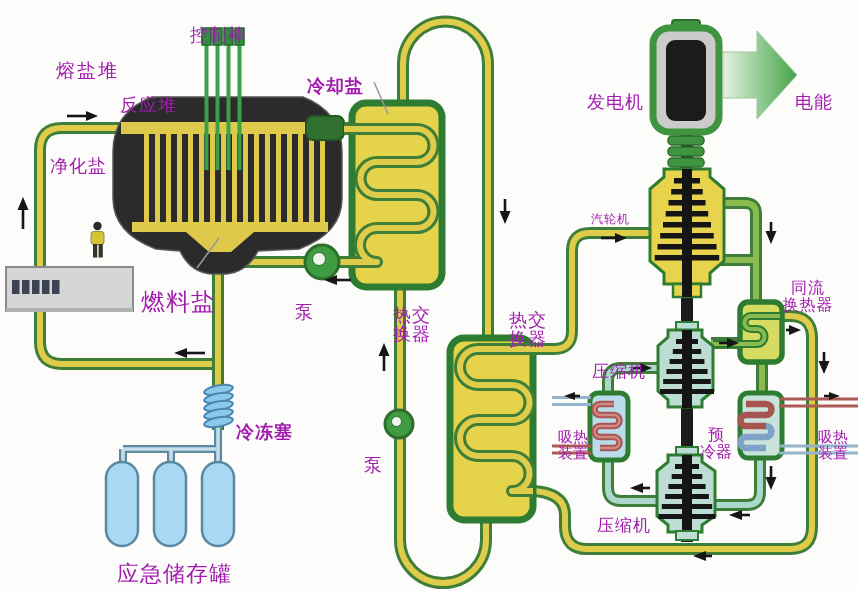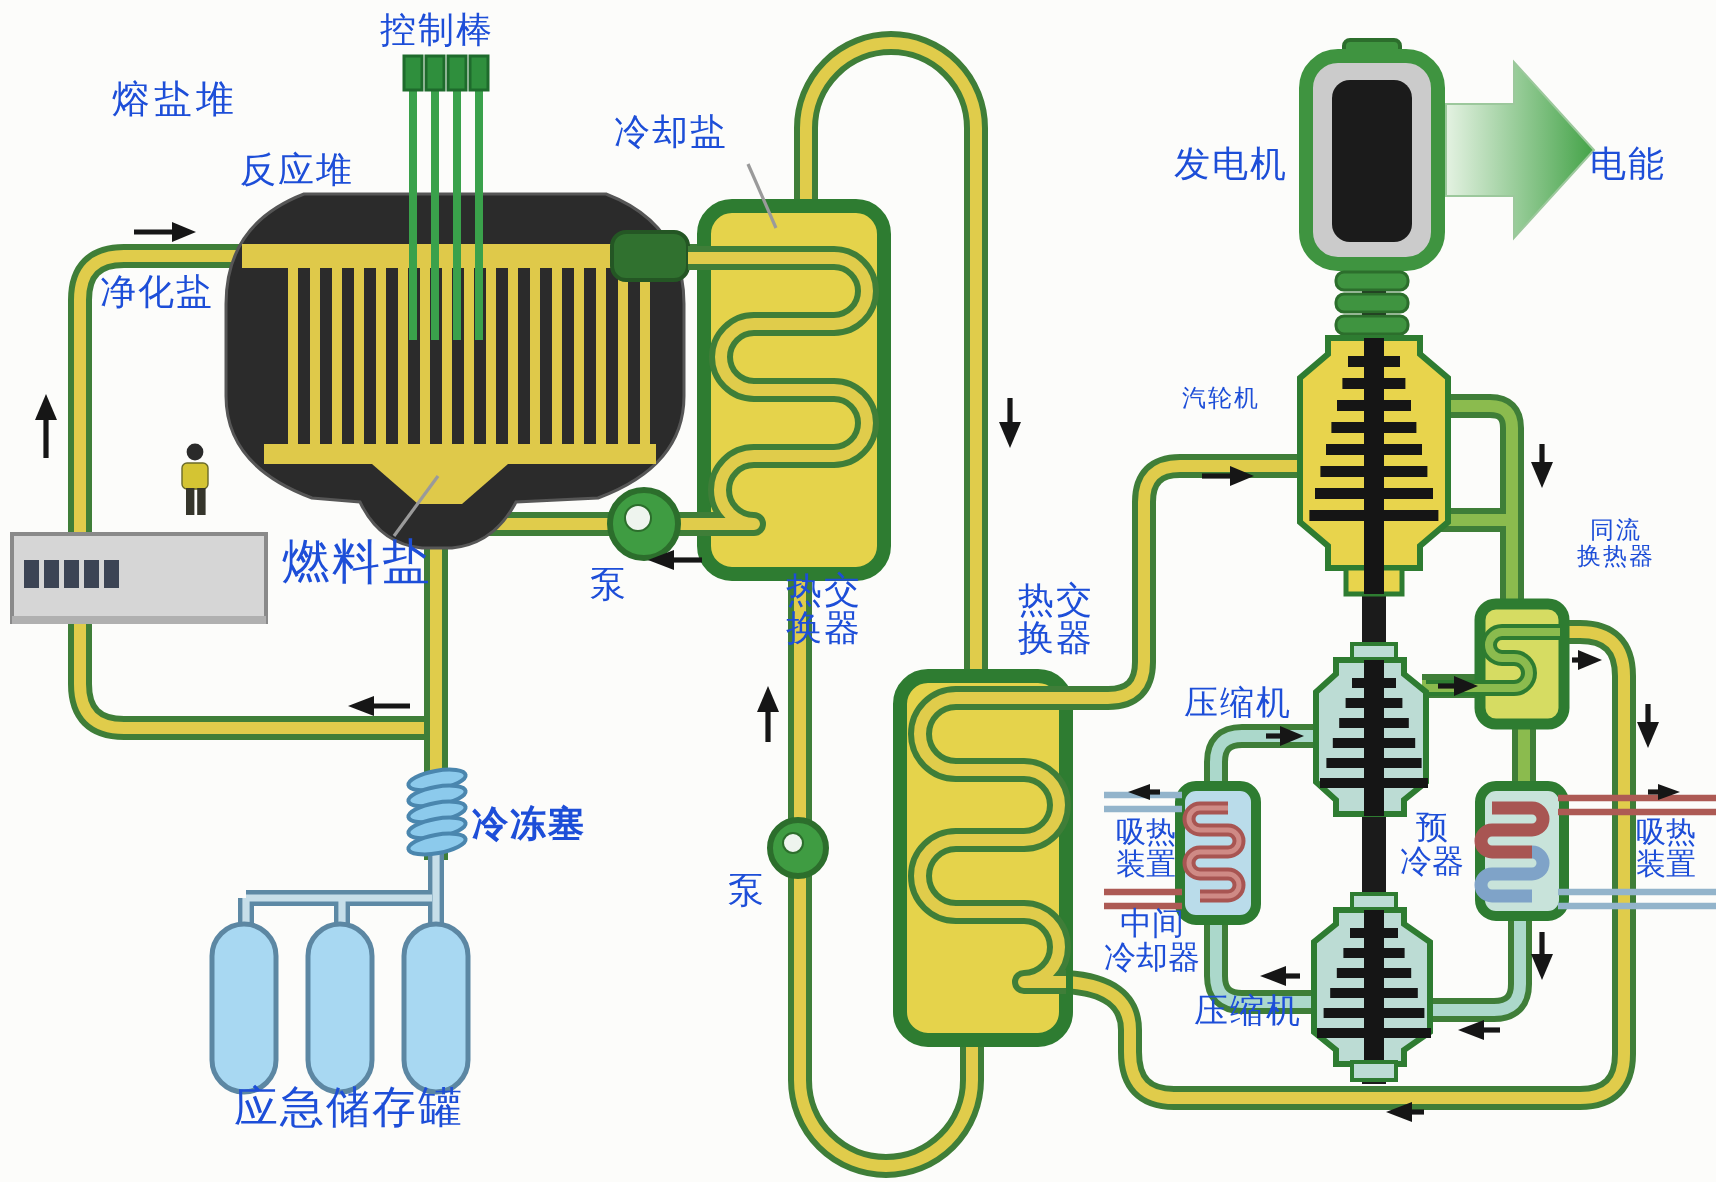--- a/index.html
+++ b/index.html
@@ -1,19 +1,19 @@
 <!DOCTYPE html>
 <html><head>
 <meta charset="utf-8">
 <style>
   html,body{margin:0;padding:0;}
   #stage{position:relative;width:858px;height:591px;background:#fcfcfa;overflow:hidden;
          font-family:"Liberation Serif","DejaVu Serif",serif;}
   #stage svg{position:absolute;left:0;top:0;}
-  .lbl{position:absolute;color:#1d4ed8;white-space:nowrap;line-height:1.08;letter-spacing:1px;}
+  .lbl{position:absolute;color:#a21caf;white-space:nowrap;line-height:1.08;letter-spacing:1px;margin-top:20px;}
   .po{fill:none;stroke:#3f7e38;stroke-width:12;stroke-linejoin:round;}
   .pcy{fill:none;stroke:#e0cc4b;stroke-width:6;stroke-linejoin:round;}
   .pcg{fill:none;stroke:#8bbb4e;stroke-width:6;stroke-linejoin:round;}
   .pct{fill:none;stroke:#abd8cb;stroke-width:6;stroke-linejoin:round;}
   .al{stroke:#161616;stroke-width:2.6;fill:none;}
   .ah{fill:#161616;stroke:none;}
   .ptr{stroke:#9a9a9a;stroke-width:1.6;fill:none;}
 </style>
 </head>
 <body>
@@ -268,51 +268,47 @@
     <path class="al" d="M771,466 V478"></path>
         <polygon class="ah" points="771,490 765.5,477 776.5,477"></polygon>
     <path class="al" d="M712,556 H706"></path>
         <polygon class="ah" points="693,556 706,551 706,561"></polygon>
   </g>
 </svg>
 
 <div class="lbl" style="left:56px;top:41px;font-size:19px;letter-spacing:2px;">熔盐堆</div>
 <div class="lbl" style="left:190px;top:6px;font-size:18px;">控制棒</div>
 <div class="lbl" style="left:120px;top:76px;font-size:18px;">反应堆</div>
-<div class="lbl" style="left:307px;top:57px;font-size:18px;">冷却盐</div>
+<div class="lbl" style="left:307px;top:57px;font-size:18px;font-weight:bold;">冷却盐</div>
 <div class="lbl" style="left:50px;top:137px;font-size:18px;">净化盐</div>
 <div class="lbl" style="left:141px;top:270px;font-size:24px;">燃料盐</div>
 <div class="lbl" style="left:295px;top:283px;font-size:18px;">泵</div>
 <div class="lbl" style="left:391px;top:286px;font-size:18px;width:42px;text-align:center;">
   <div>热交</div>
       <div>换器</div>
 </div>
 <div class="lbl" style="left:507px;top:291px;font-size:18px;width:42px;text-align:center;">
   <div>热交</div>
       <div>换器</div>
 </div>
 <div class="lbl" style="left:364px;top:436px;font-size:18px;">泵</div>
 <div class="lbl" style="left:236px;top:403px;font-size:18px;font-weight:bold;">冷冻塞</div>
 <div class="lbl" style="left:117px;top:542px;font-size:22px;">应急储存罐</div>
 <div class="lbl" style="left:587px;top:73px;font-size:18px;">发电机</div>
 <div class="lbl" style="left:795px;top:73px;font-size:18px;">电能</div>
 <div class="lbl" style="left:591px;top:193px;font-size:12px;">汽轮机</div>
-<div class="lbl" style="left:776px;top:259px;font-size:12px;width:64px;text-align:center;">
+<div class="lbl" style="left:776px;top:259px;font-size:16px;width:64px;text-align:center;">
   <div>同流</div>
       <div>换热器</div>
 </div>
 <div class="lbl" style="left:592px;top:343px;font-size:17px;">压缩机</div>
 <div class="lbl" style="left:556px;top:409px;font-size:15px;width:34px;text-align:center;letter-spacing:0;">
   <div>吸热</div>
       <div>装置</div>
 </div>
-<div class="lbl" style="left:545px;top:454px;font-size:16px;width:62px;text-align:center;letter-spacing:0;">
-  <div>中间</div>
-      <div>冷却器</div>
-</div>
 <div class="lbl" style="left:694px;top:406px;font-size:16px;width:44px;text-align:center;letter-spacing:0;">
   <div>预</div>
       <div>冷器</div>
 </div>
 <div class="lbl" style="left:816px;top:409px;font-size:15px;width:34px;text-align:center;letter-spacing:0;">
   <div>吸热</div>
       <div>装置</div>
 </div>
 <div class="lbl" style="left:597px;top:497px;font-size:17px;">压缩机</div>
 </div>

